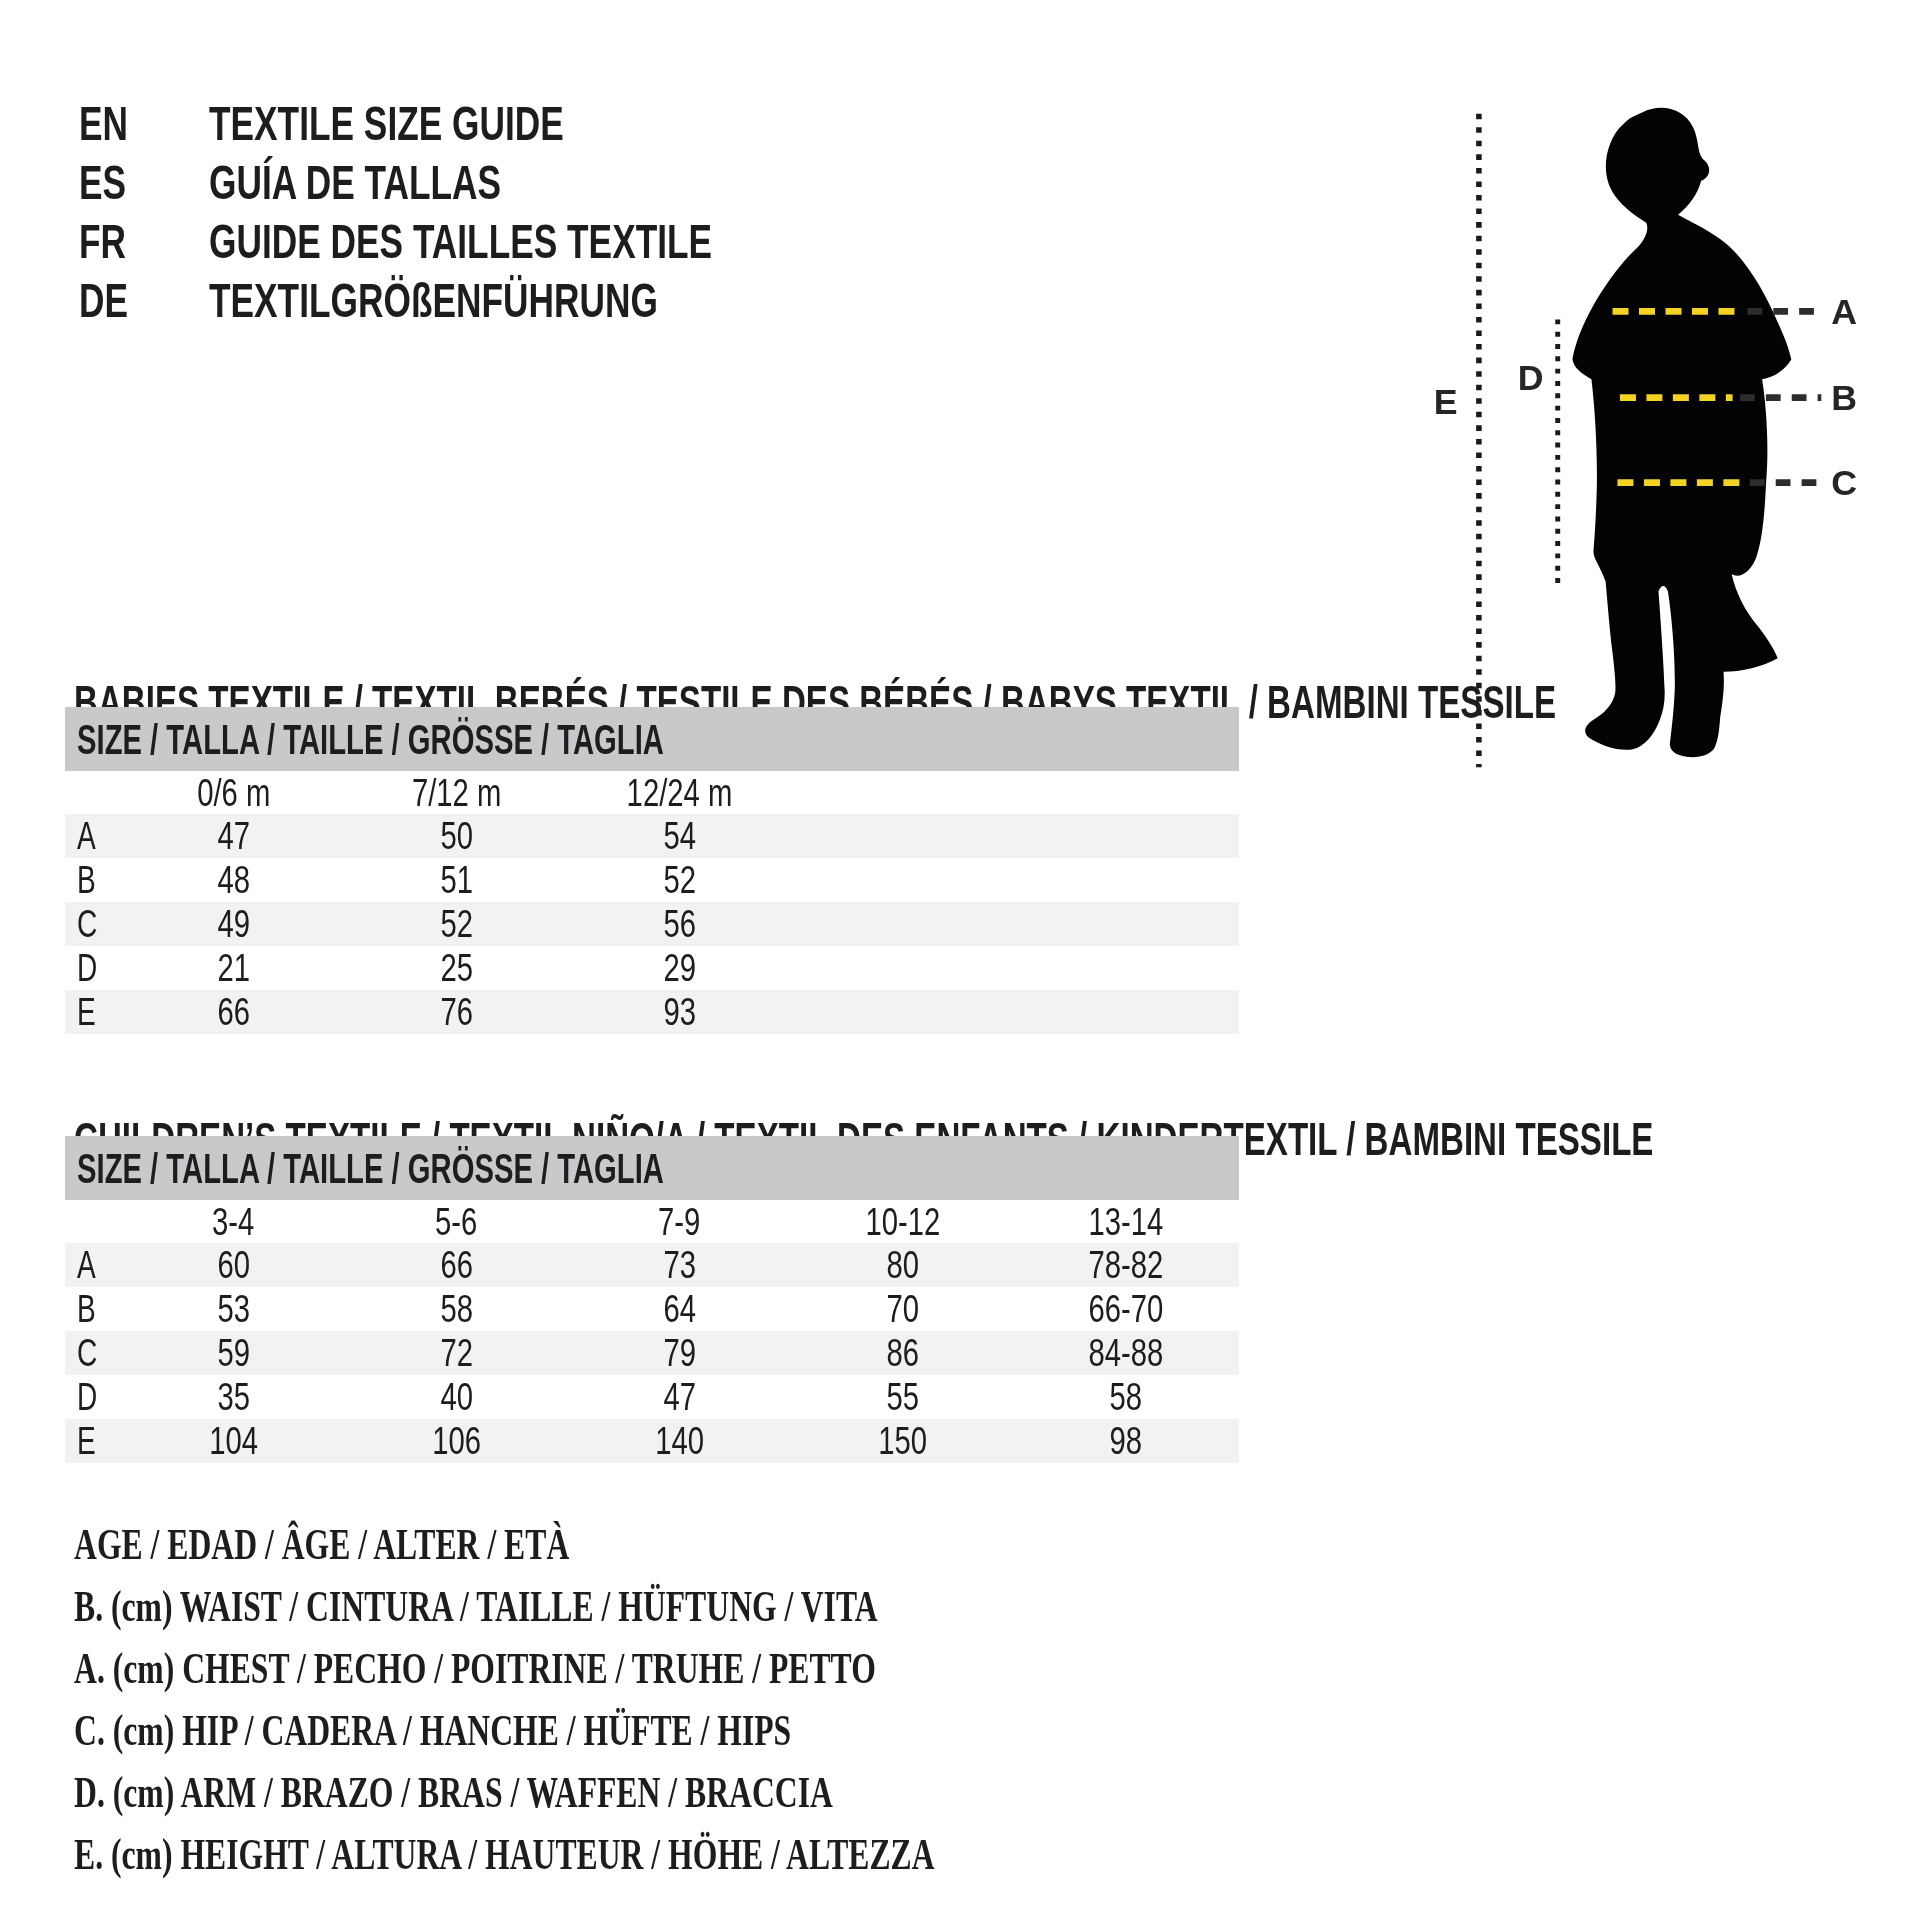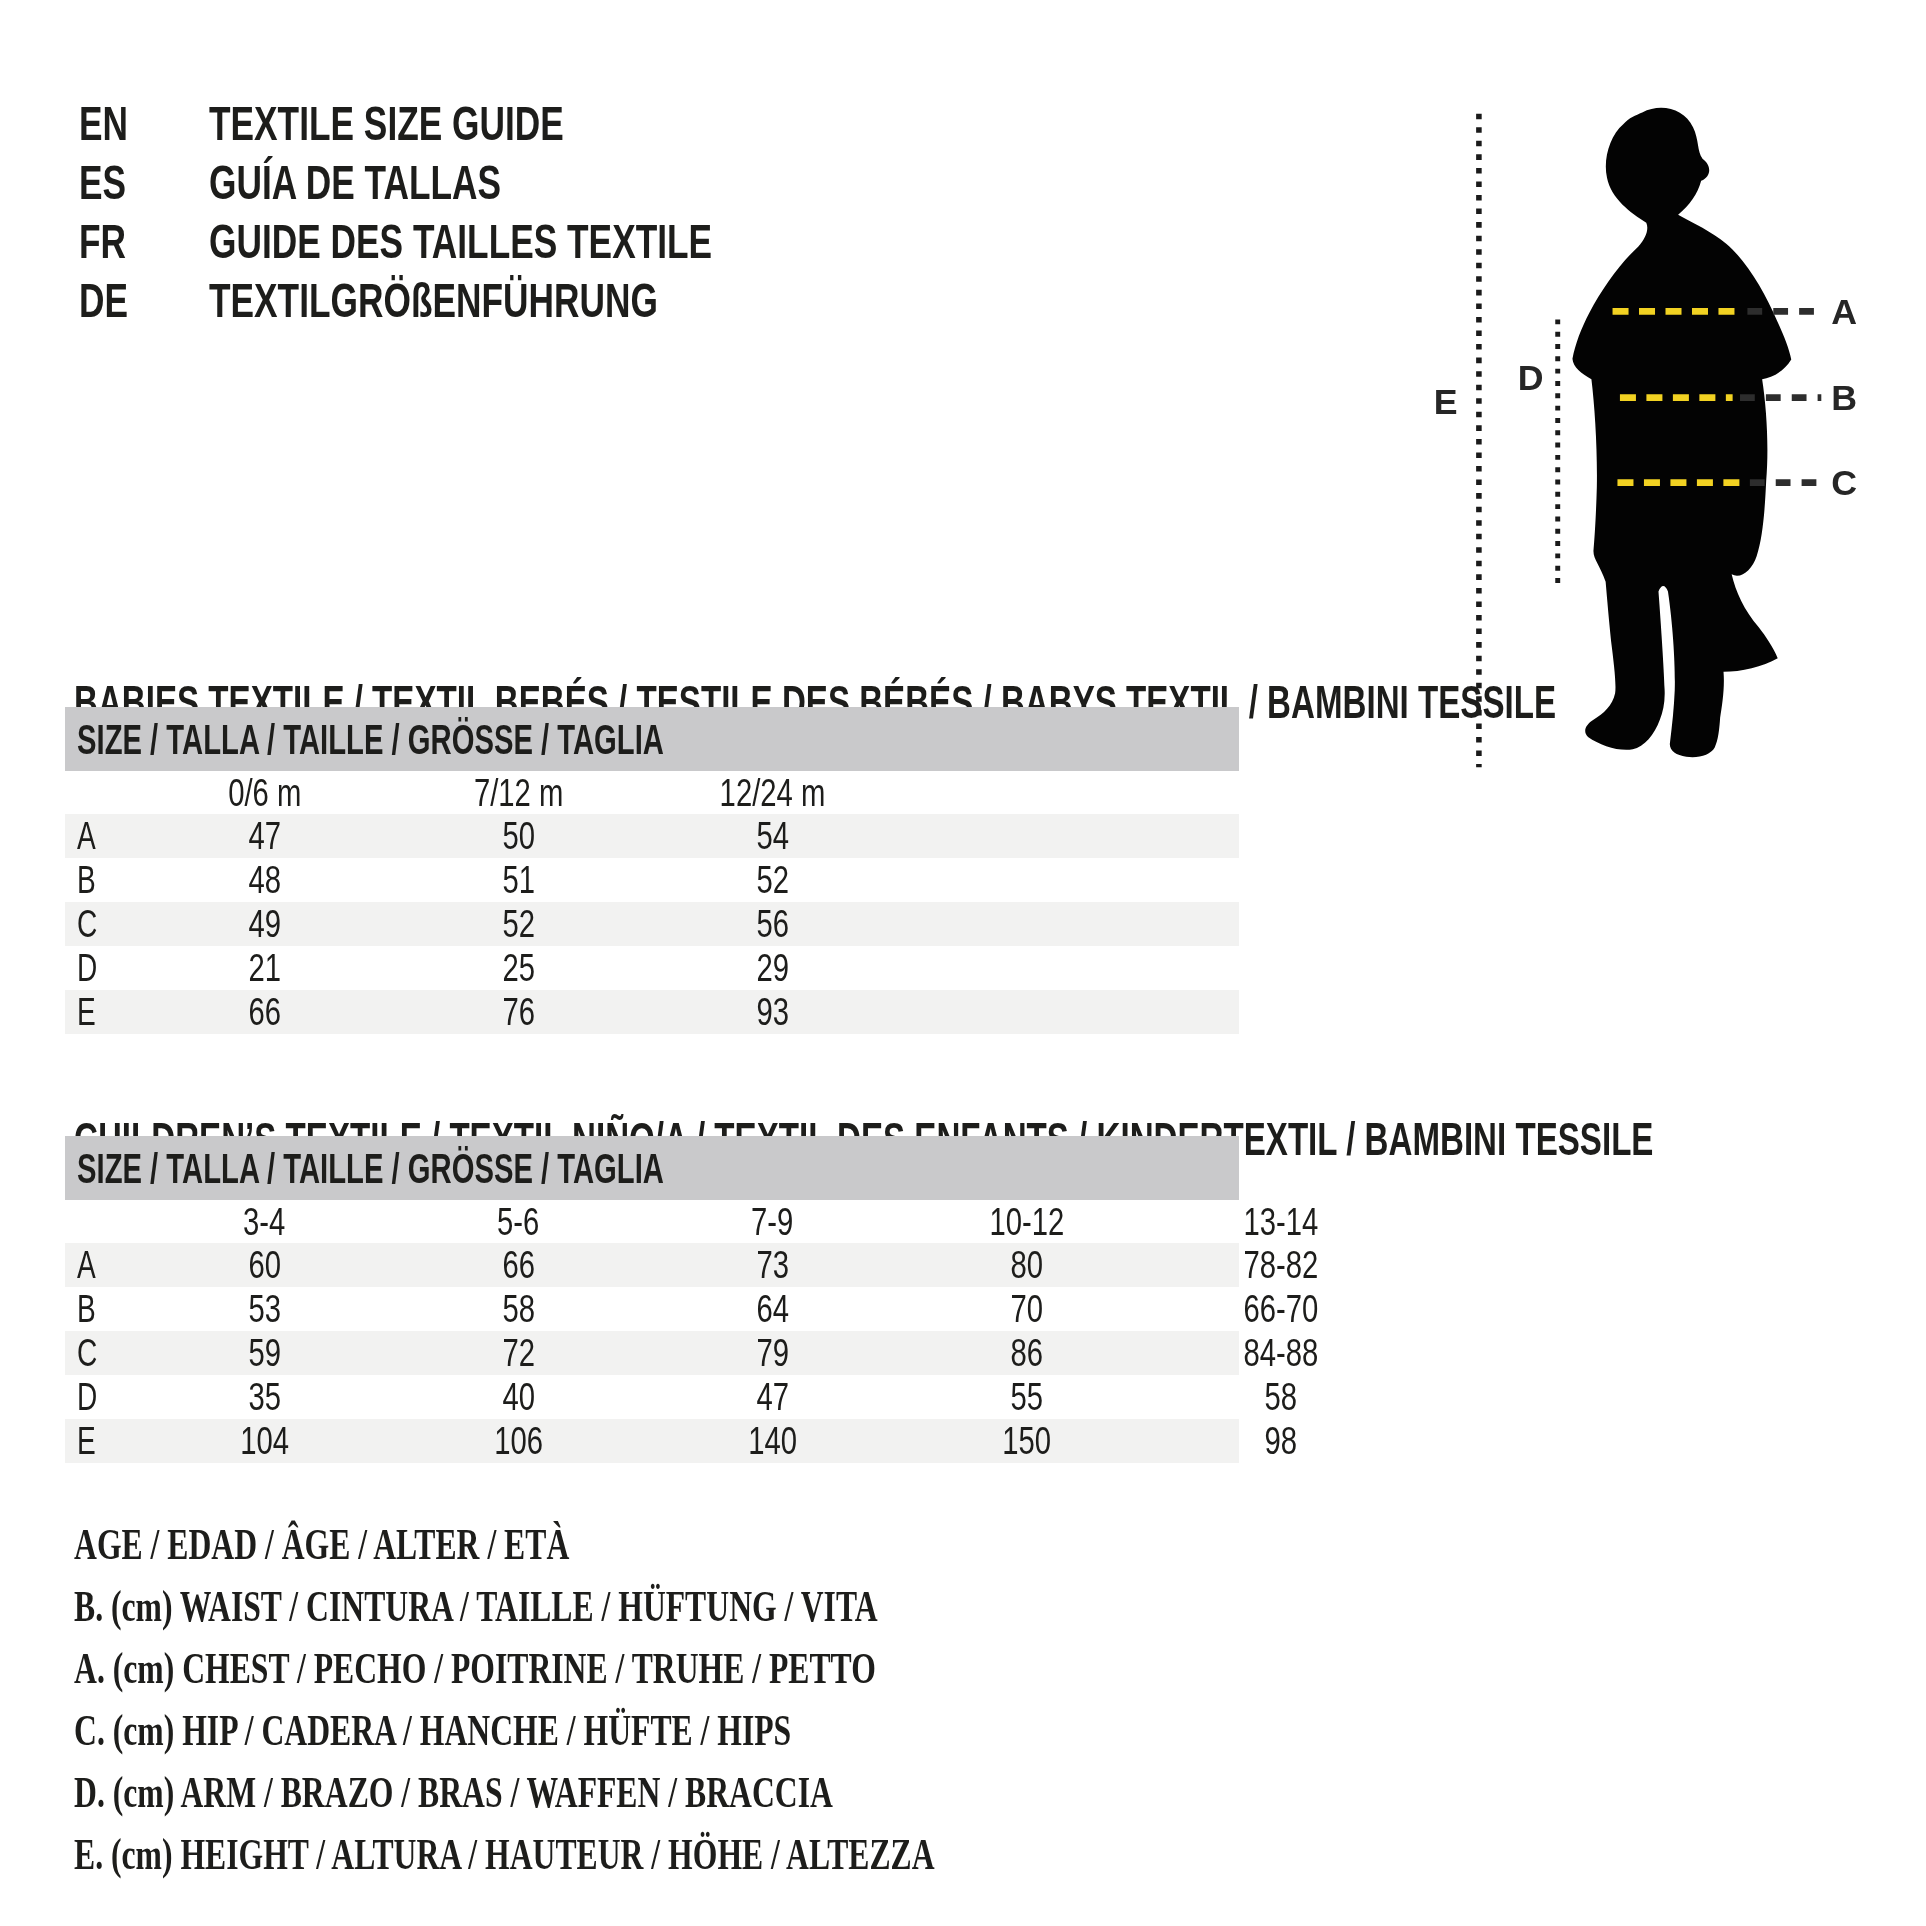--- a/index.html
+++ b/index.html
@@ -78,21 +78,20 @@
     font-weight: 700;
   }
   .thead .cond { transform: scaleX(0.68); }
 
   .trow {
     display: flex;
     align-items: center;
     height: 44px;
     font-size: 39px;
     font-weight: 400;
-    gap: 31px;
   }
   .trow.colhead { height: 43px; }
   .trow.striped { background: #f2f2f1; }
   .tlabel {
     flex: 0 0 57px;
     width: 57px;
     padding-left: 12.3px;
     box-sizing: border-box;
   }
   .tcell {

